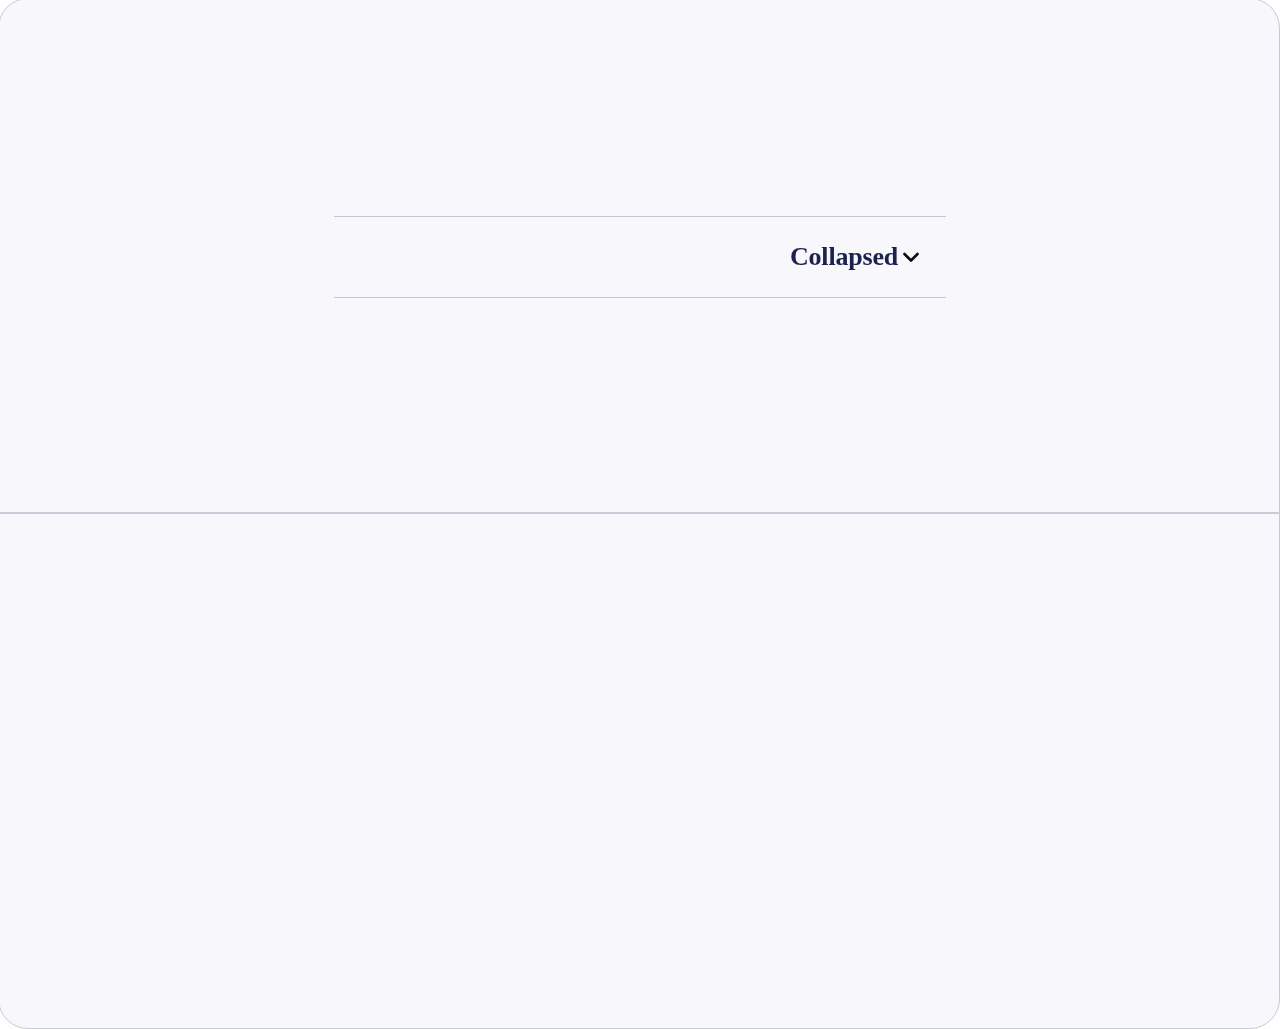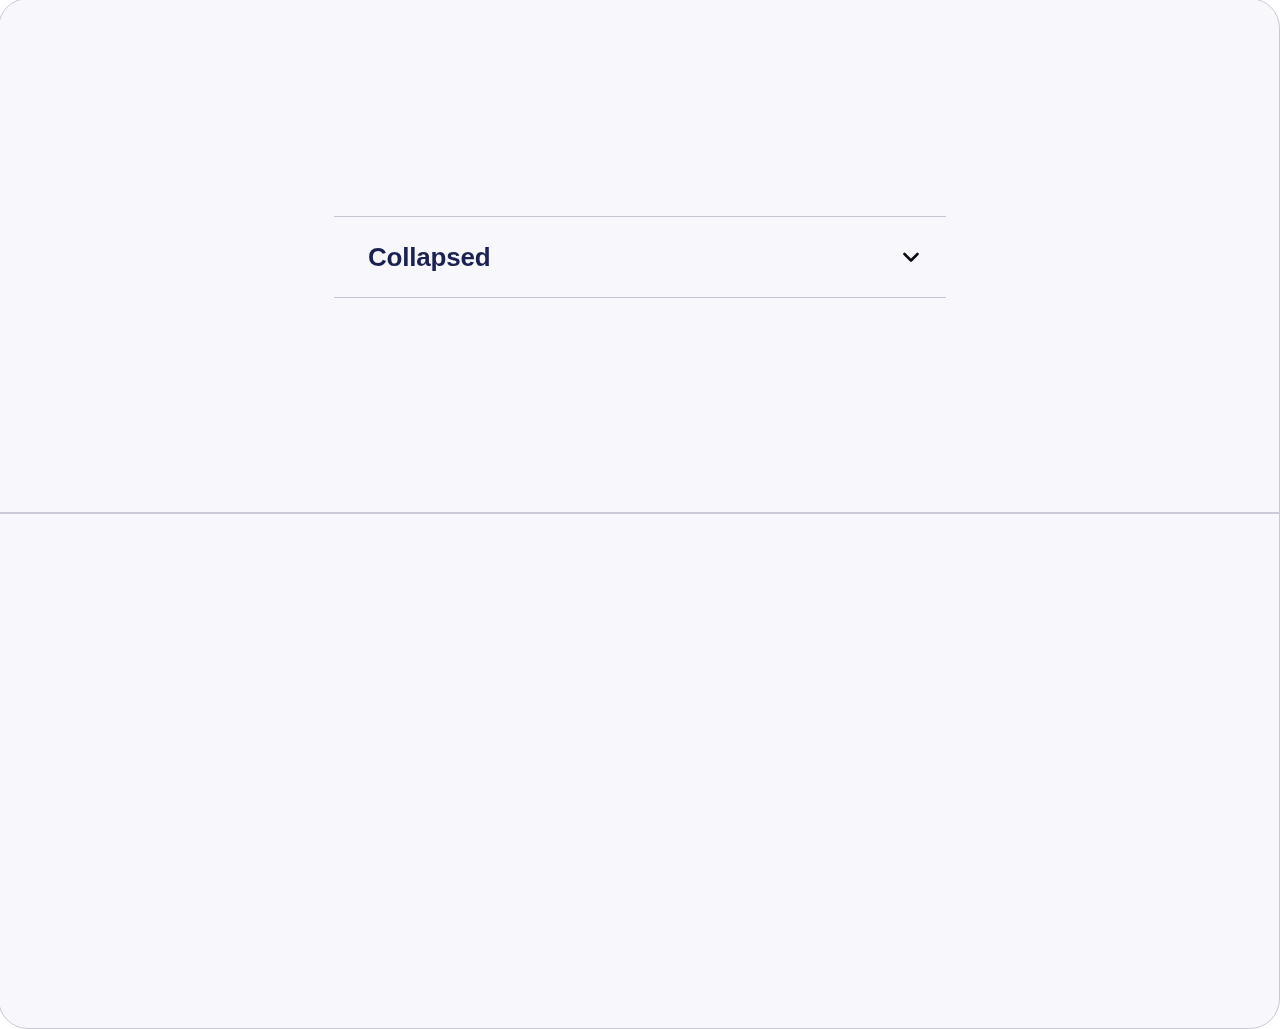--- a/index.html
+++ b/index.html
@@ -64,30 +64,30 @@
 
   .rule {
     height: 1px;
     background: #c5c5d2;
     width: 100%;
   }
 
   .acc-header {
     display: flex;
     align-items: center;
-    justify-content: space-between;
+    justify-content: flex-end;
     height: 80px;
     padding: 0 22px 0 34px;
     box-sizing: border-box;
     cursor: pointer;
     background: transparent;
     border: 0;
     width: 100%;
     text-align: left;
-    font-family: Liberation Sans, sans-serif;
+    font-family: Liberation Serif, serif;
   }
   .acc-title {
     font-size: 26px;
     font-weight: bold;
     color: #1b2252;
     letter-spacing: -0.2px;
     line-height: 1;
   }
   .chev {
     width: 26px;

